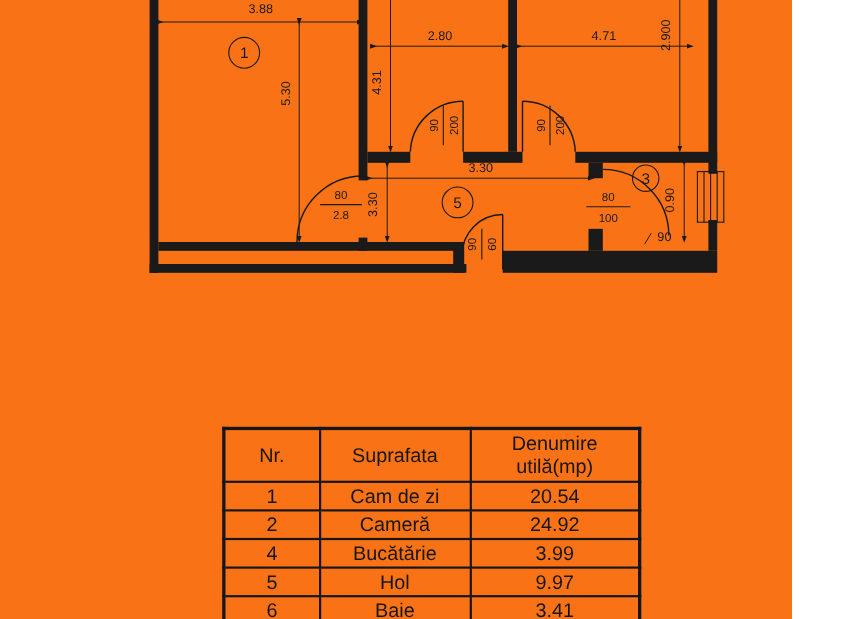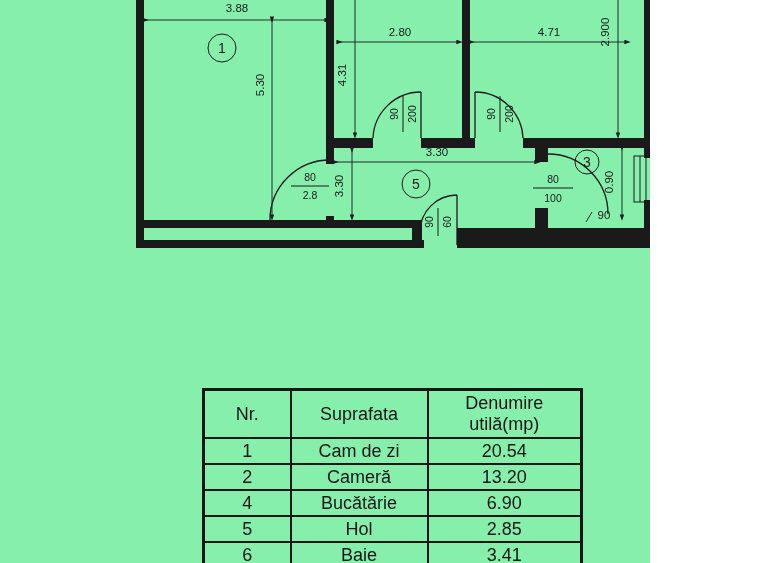--- a/index.html
+++ b/index.html
@@ -1,20 +1,20 @@
 <!DOCTYPE html>
 <html><head>
 <meta charset="utf-8">
 <style>
   html, body { margin: 0; padding: 0; background: #ffffff; }
   .page {
     position: relative;
-    width: 650px;
+    width: 720px;
     height: 563px;
-    background: #86efac;
+    background: #f97316;
     overflow: hidden;
     font-family: "Liberation Sans", sans-serif;
     color: #1a1a1a;
   }
   .plan-svg { position: absolute; left: 0; top: 0; }
 
   
   .area-table-wrap {
     position: absolute;
     left: 202px;
@@ -201,31 +201,31 @@
       </thead>
       <tbody>
         <tr>
           <td>1</td>
           <td>Cam de zi</td>
           <td>20.54</td>
         </tr>
         <tr>
           <td>2</td>
           <td>Cameră</td>
-          <td>13.20</td>
+          <td>24.92</td>
         </tr>
         <tr>
           <td>4</td>
           <td>Bucătărie</td>
-          <td>6.90</td>
+          <td>3.99</td>
         </tr>
         <tr>
           <td>5</td>
           <td>Hol</td>
-          <td>2.85</td>
+          <td>9.97</td>
         </tr>
         <tr>
           <td>6</td>
           <td>Baie</td>
           <td>3.41</td>
         </tr>
       </tbody>
     </table>
   </div>
 

